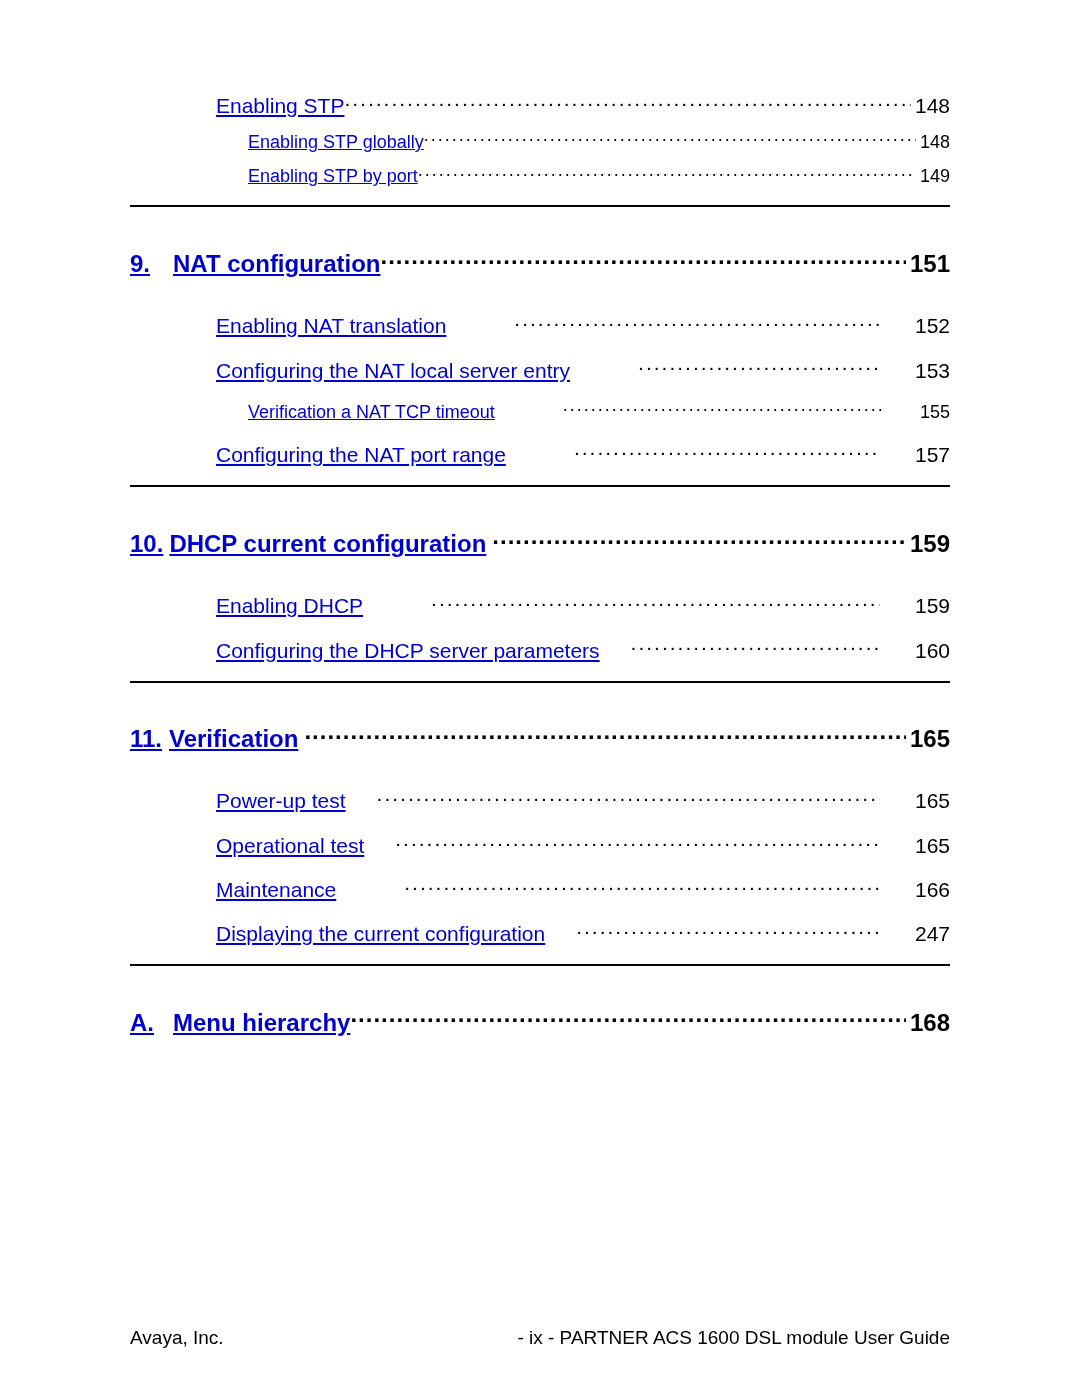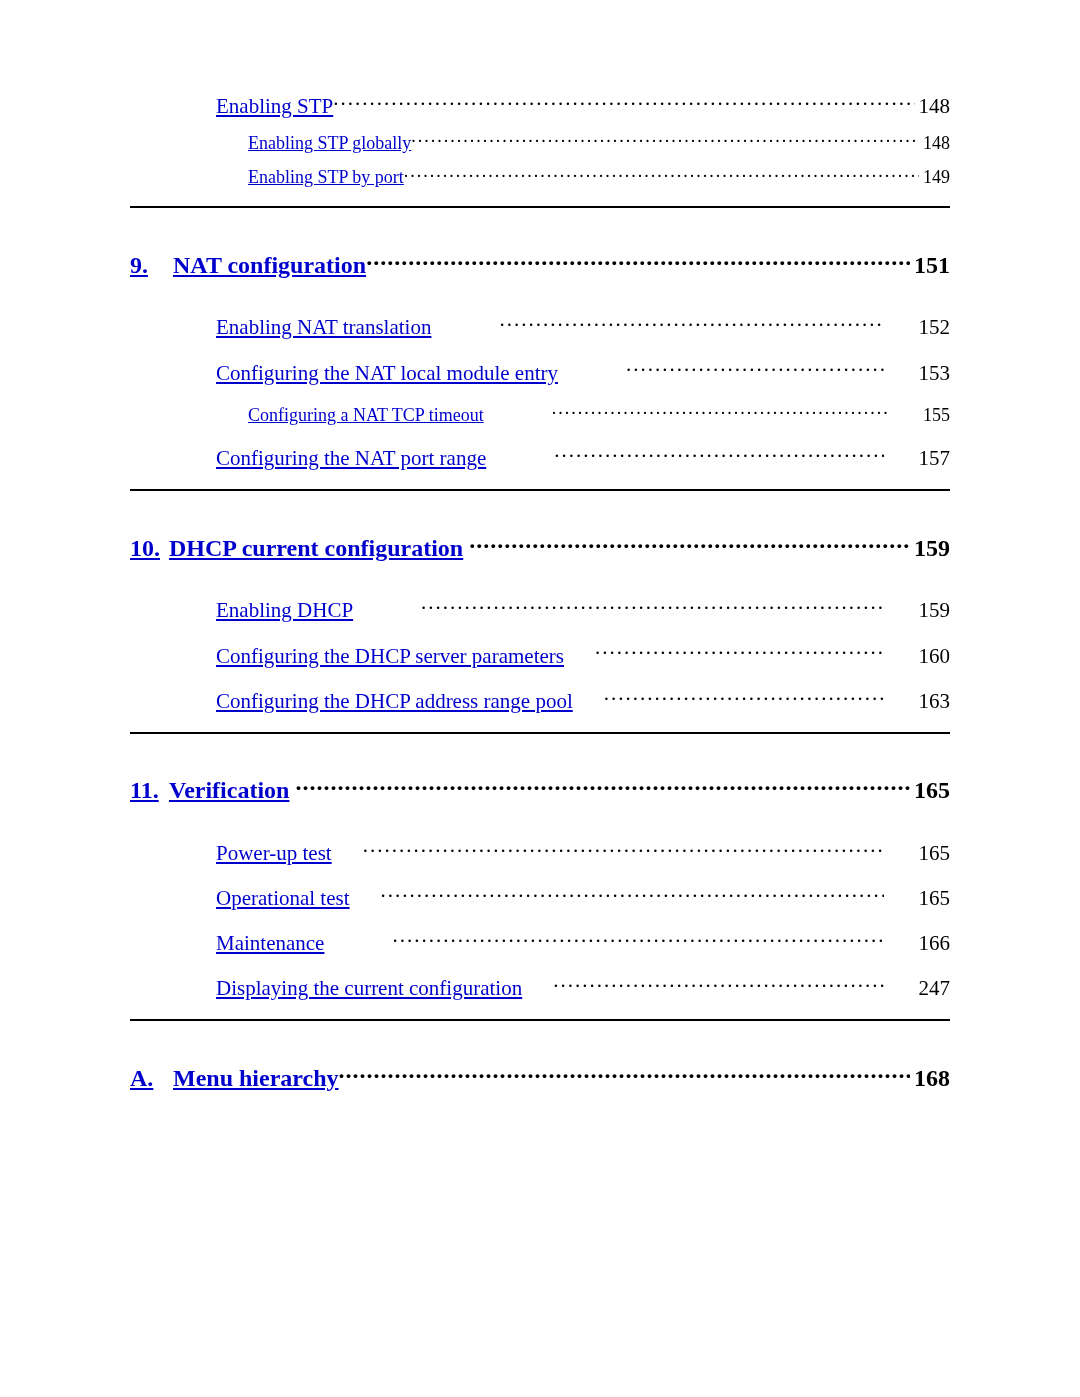--- a/index.html
+++ b/index.html
@@ -5,21 +5,20 @@
   * { box-sizing: border-box; margin: 0; padding: 0; }
   html, body { width: 1080px; height: 1397px; background: #fff; font-family: Arial, Helvetica, sans-serif; }
   .page {
     position: relative;
     width: 1080px;
     height: 1397px;
     padding: 88px 130px 40px 130px;
   }
   .content {
     width: 100%;
-    font-family: Liberation Serif, serif;
   }
   .toc-row {
     display: flex;
     align-items: baseline;
     white-space: nowrap;
     margin-bottom: 8px;
   }
   .toc-row.level-1 { margin-left: 86px; font-size: 21px; }
   .toc-row.level-2 { margin-left: 118px; font-size: 18px; }
   .toc-row.level-chapter { font-size: 24px; font-weight: bold; color: #000; margin-top: 36px; margin-bottom: 30px; }
@@ -101,27 +100,27 @@
         <span class="page-num">151</span>
       </div>
       <div class="sub-block">
         <div class="toc-row level-1">
           <a class="label">Enabling NAT translation</a>
           <span style="width:6px"></span>
           <span class="leader"></span>
           <span class="page-num">152</span>
         </div>
         <div class="toc-row level-1">
-          <a class="label">Configuring the NAT local module entry</a>
+          <a class="label">Configuring the NAT local server entry</a>
           <span style="width:6px"></span>
           <span class="leader"></span>
           <span class="page-num">153</span>
         </div>
         <div class="toc-row level-2">
-          <a class="label">Configuring a NAT TCP timeout</a>
+          <a class="label">Verification a NAT TCP timeout</a>
           <span style="width:6px"></span>
           <span class="leader"></span>
           <span class="page-num">155</span>
         </div>
         <div class="toc-row level-1">
           <a class="label">Configuring the NAT port range</a>
           <span style="width:6px"></span>
           <span class="leader"></span>
           <span class="page-num">157</span>
         </div>
@@ -143,25 +142,20 @@
         <div class="toc-row level-1">
           <a class="label">Enabling DHCP</a>
           <span style="width:6px"></span>
           <span class="leader"></span>
           <span class="page-num">159</span>
         </div>
         <div class="toc-row level-1">
           <a class="label">Configuring the DHCP server parameters</a>
           <span class="leader"></span>
           <span class="page-num">160</span>
-        </div>
-        <div class="toc-row level-1">
-          <a class="label">Configuring the DHCP address range pool</a>
-          <span class="leader"></span>
-          <span class="page-num">163</span>
         </div>
       </div>
     </div>
 
     <hr class="rule">
 
     <div class="chapter-wrap">
       <div class="toc-row level-chapter">
         <span class="chap-num-wrap">11.</span>
         <span style="width:6px"></span>
@@ -202,13 +196,17 @@
         <span class="chap-num-wrap">A.</span>
         <span style="width:10px"></span>
         <a class="label">Menu hierarchy</a>
         <span class="leader"></span>
         <span class="page-num">168</span>
       </div>
     </div>
 
   </div>
 
+  <div class="footer">
+    <span>Avaya, Inc.</span>
+    <span>- ix -   PARTNER ACS 1600 DSL module User Guide</span>
+  </div>
 </div>
 
 </body></html>

